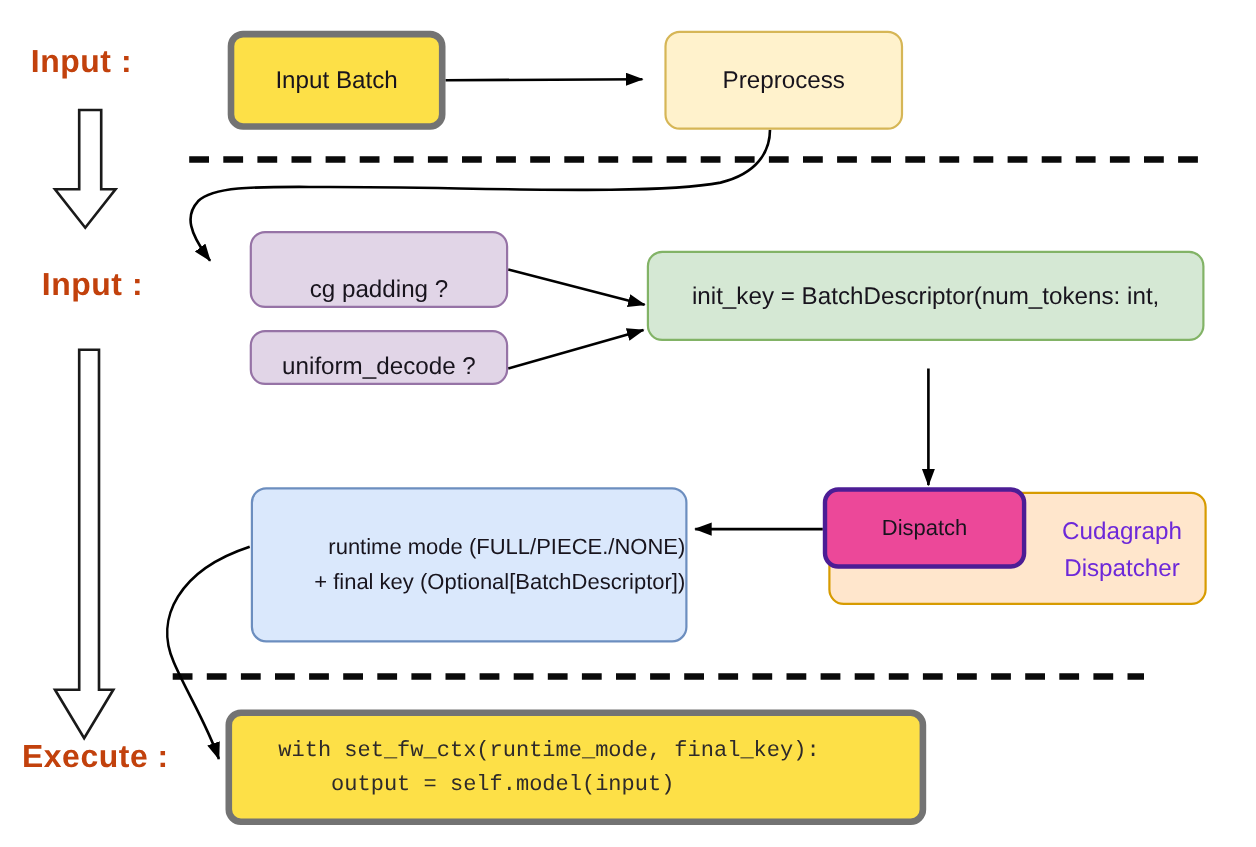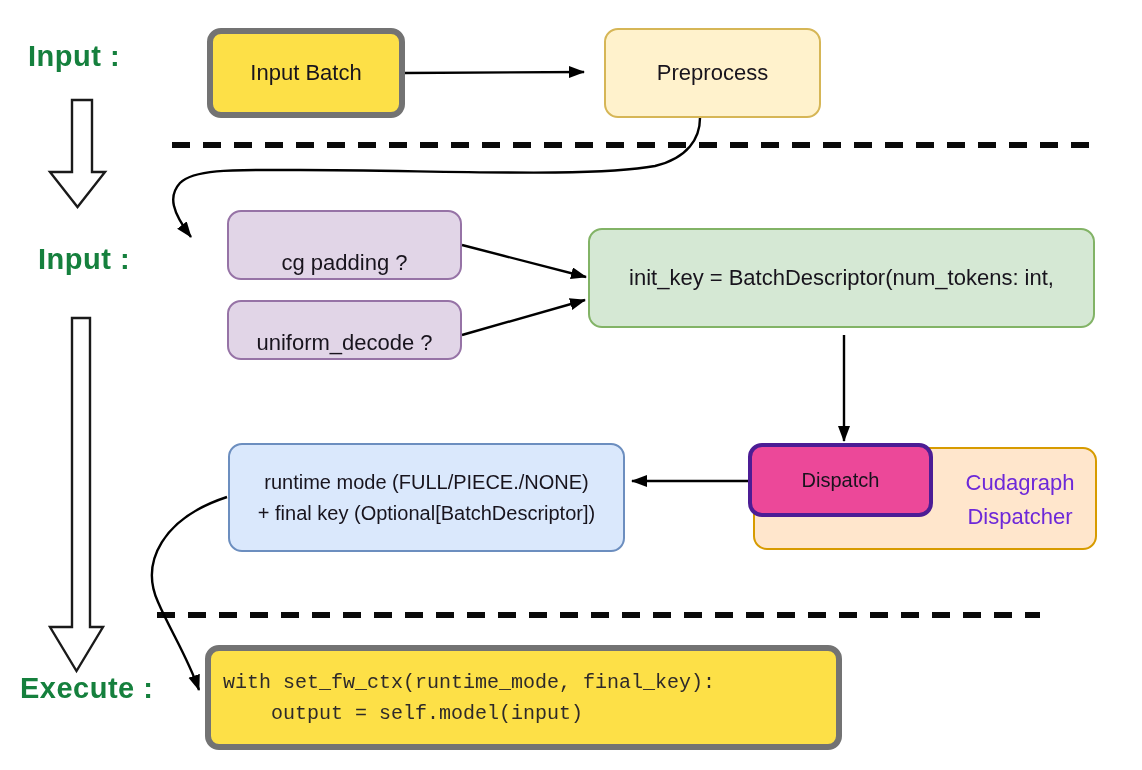--- a/index.html
+++ b/index.html
@@ -2,55 +2,55 @@
 <html><head>
 <meta charset="utf-8">
 <style>
   html,body{margin:0;padding:0;background:#ffffff;}
   #canvas{
     position:relative;width:1142px;height:770px;background:#ffffff;
     font-family:"Liberation Sans","DejaVu Sans",sans-serif;overflow:hidden;
   }
   #wires{position:absolute;left:0;top:0;width:1142px;height:770px;}
   .section-label{
-    position:absolute;font-weight:bold;font-size:29px;color:#15803d;
+    position:absolute;font-weight:bold;font-size:29px;color:#c2410c;
     letter-spacing:0.5px;white-space:nowrap;
   }
   .node{
     position:absolute;box-sizing:border-box;border-radius:14px;
     display:flex;flex-direction:column;align-items:center;justify-content:center;
     font-size:22px;color:#18141d;text-align:center;line-height:30px;
   }
   .node.red   {background:#fde047;border:6px solid #737373;}
   .node.yellow{background:#FFF2CC;border:2px solid #D6B656;}
   .node.purple{background:#E1D5E7;border:2px solid #9673A6;justify-content:flex-end;}
   .node.green {background:#D5E8D4;border:2px solid #82B366;}
   .node.blue  {background:#DAE8FC;border:2px solid #6C8EBF;}
   .node.orange-light{background:#FFE6CC;border:2px solid #D79B00;}
   .node.orange-dark {background:#ec4899;border:4px solid #4c1d95;}
   #node-input-batch   {left:207px;top:28px;width:198px;height:90px;}
   #node-preprocess    {left:604px;top:28px;width:217px;height:90px;}
   #node-cg-padding    {left:227px;top:210px;width:235px;height:70px;}
-  #node-uniform-decode{left:227px;top:300px;width:235px;height:60px;}
-  #node-init-key      {left:588px;top:228px;width:507px;height:100px;font-size:22px;line-height:30px;}
+  #node-uniform-decode{left:227px;top:300px;width:235px;height:50px;}
+  #node-init-key      {left:588px;top:228px;width:507px;height:82px;font-size:22px;line-height:30px;}
   #node-cudagraph     {left:753px;top:447px;width:344px;height:103px;z-index:1;}
   #node-dispatch      {left:748px;top:443px;width:185px;height:74px;z-index:2;font-size:20px;}
   #cudagraph-label{
     position:absolute;left:945px;top:466px;width:150px;z-index:3;
     font-size:22px;line-height:34px;color:#6d28d9;text-align:center;
   }
-  #node-runtime-mode  {left:228px;top:443px;width:397px;height:109px;font-size:20px;line-height:31px;}
+  #node-runtime-mode  {left:228px;top:443px;width:397px;height:141px;font-size:20px;line-height:31px;align-items:flex-end;}
   #node-execute-code{
     left:205px;top:645px;width:637px;height:105px;
     align-items:flex-start;justify-content:center;
     font-family:"Liberation Mono","DejaVu Sans Mono",monospace;
     font-size:20px;line-height:31px;color:#2e2a2a;text-align:left;
     padding-left:12px;
   }
-  .code-line{white-space:pre;}
+  .code-line{white-space:pre;margin-left:30px;}
 </style>
 </head>
 <body>
 
 <div id="canvas">
 
   <svg id="wires" viewBox="0 0 1142 770" xmlns="http://www.w3.org/2000/svg">
     <defs>
       <marker id="ah" markerUnits="userSpaceOnUse" markerWidth="18" markerHeight="14" refX="15" refY="6" orient="auto">
         <path d="M0,0 L16,6 L0,12 Z" fill="#000"></path>

